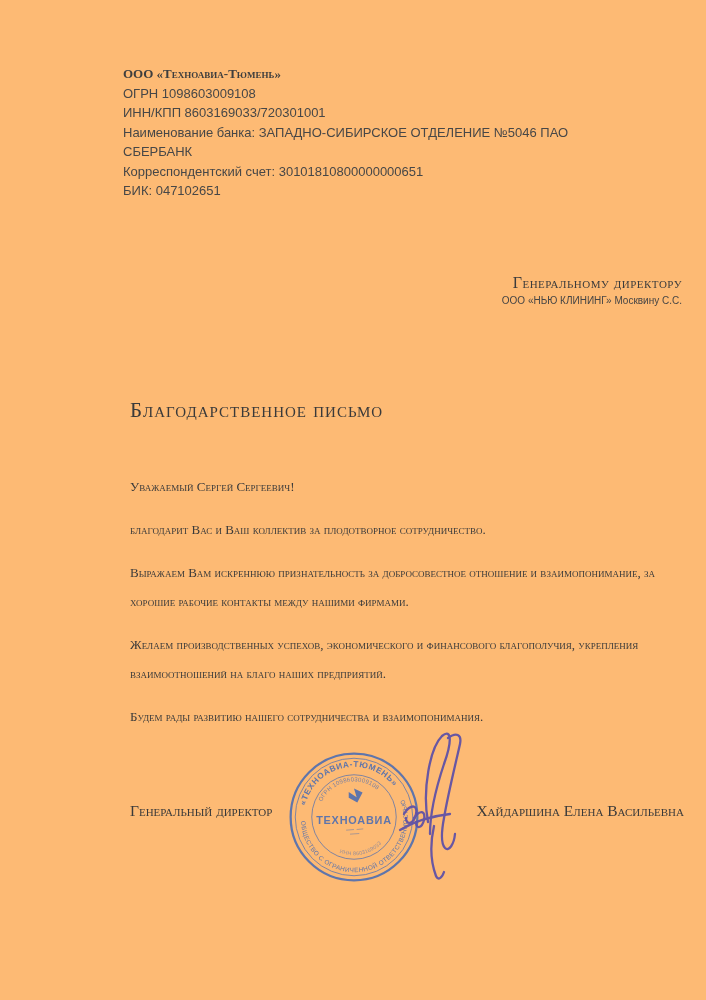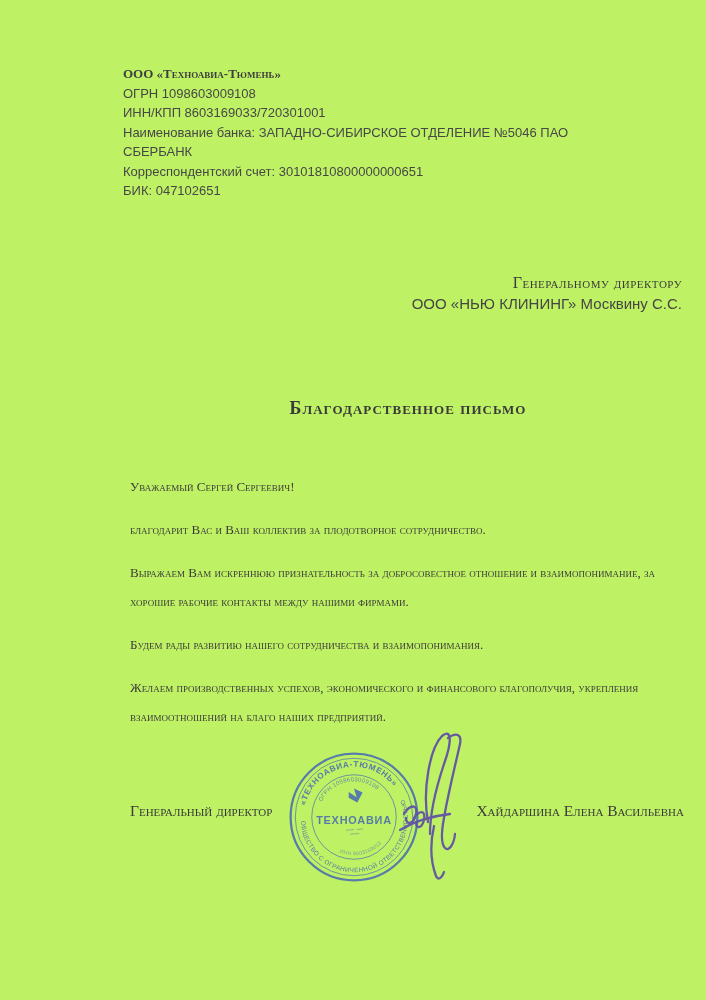--- a/index.html
+++ b/index.html
@@ -1,20 +1,20 @@
 <!DOCTYPE html>
 <html lang="ru"><head>
 <meta charset="utf-8">
 <style>
   html,body{margin:0;padding:0;background:#e9e9e9;}
   .page{
     position:relative;
     width:706px;height:1000px;
     margin:0 auto;
-    background:#bef264;
+    background:#fdba74;
     overflow:hidden;
     font-family:"Liberation Serif", serif;
     color:#3e3e3e;
   }
   
   .req{
     position:absolute;left:123px;top:64px;width:470px;
     font-family:"Liberation Sans", sans-serif;
     font-size:13px;line-height:19.5px;color:#474747;
   }
@@ -30,30 +30,28 @@
     position:absolute;top:274px;right:24px;
     text-align:right;
   }
   .addressee .to{
     font-variant:small-caps;
     font-size:16px;letter-spacing:.5px;
     color:#3c3c3c;margin-bottom:3px;
   }
   .addressee .org{
     font-family:"Liberation Sans", sans-serif;
-    font-size:15px;color:#454545;
+    font-size:10px;color:#454545;
   }
   
   .title{
     position:absolute;left:130px;top:398px;width:556px;
-    text-align:center;
     font-variant:small-caps;
-    font-size:18px;letter-spacing:1px;
+    font-size:21px;letter-spacing:1px;
     color:#3a3a3a;
-    font-weight:bold;
   }
   
   .body-text{
     position:absolute;left:130px;top:472px;width:558px;
     font-variant:small-caps;
     font-size:13px;line-height:29px;
     color:#3a3a3a;
     font-family:Liberation Serif, serif;
   }
   .body-text p{margin:0 0 14px 0;}
@@ -94,22 +92,22 @@
     <div class="to">Генеральному директору</div>
     <div class="org">ООО «НЬЮ КЛИНИНГ» Москвину С.С.</div>
   </div>
 
   <div class="title">Благодарственное письмо</div>
 
   <div class="body-text">
     <p>Уважаемый Сергей Сергеевич!</p>
     <p>благодарит Вас и Ваш коллектив за плодотворное сотрудничество.</p>
     <p>Выражаем Вам искреннюю признательность за добросовестное отношение и взаимопонимание, за хорошие рабочие контакты между нашими фирмами.</p>
+    <p>Желаем производственных успехов, экономического и финансового благополучия, укрепления взаимоотношений на благо наших предприятий.</p>
     <p>Будем рады развитию нашего сотрудничества и взаимопонимания.</p>
-    <p>Желаем производственных успехов, экономического и финансового благополучия, укрепления взаимоотношений на благо наших предприятий.</p>
   </div>
 
   <div class="sign-row">
     <span>Генеральный директор</span>
     <span>Хайдаршина Елена Васильевна</span>
   </div>
 
   <svg class="stamp" viewBox="0 0 200 200" aria-hidden="true">
     <g fill="none" stroke="#4a6cb3">
       <circle cx="100" cy="100" r="96" stroke-width="3.4"></circle>

